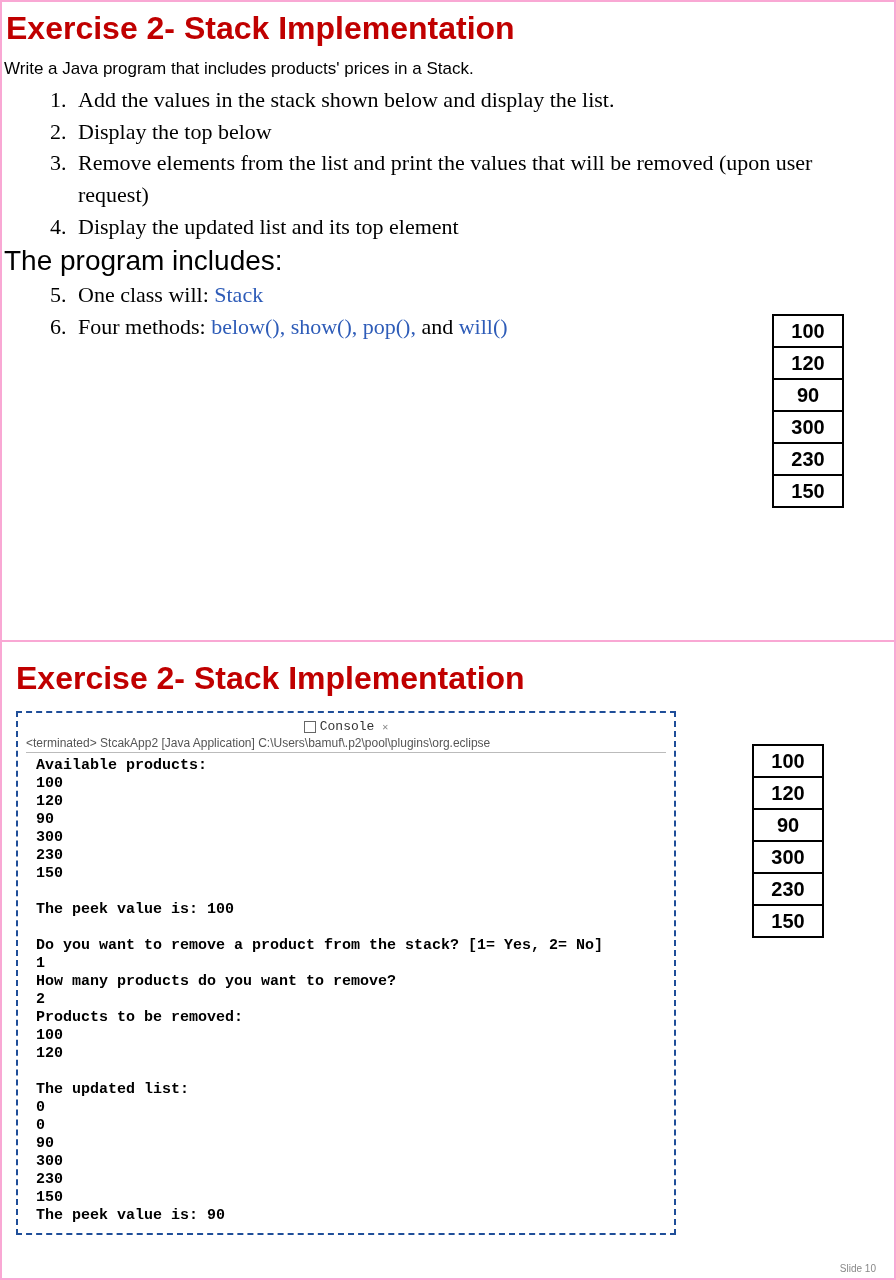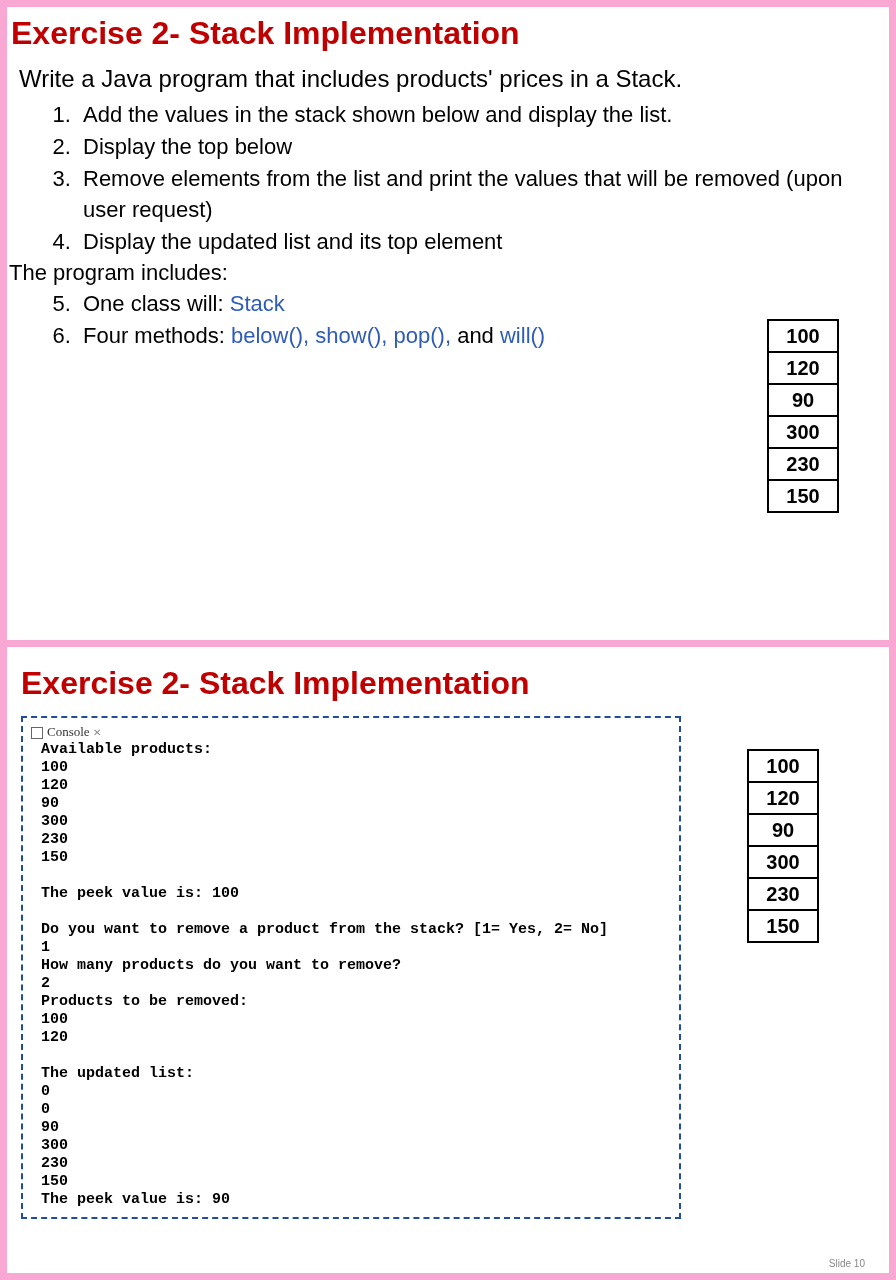--- a/index.html
+++ b/index.html
@@ -3,21 +3,21 @@
 <meta charset="utf-8">
 <style>
   body {
     margin: 0;
     padding: 0;
     font-family: Arial, Helvetica, sans-serif;
     background: #fff;
     width: 896px;
   }
   .slide {
-    border: 7px solid #f9a8d4;
+    border: 2px solid #f9a8d4;
     box-sizing: border-box;
     margin: 0;
     position: relative;
   }
   .slide1 {
     height: 640px;
     border-bottom: none;
   }
   .slide2 {
     height: 640px;
@@ -29,38 +29,39 @@
     margin: 8px 4px 6px 0;
     padding-left: 4px;
   }
   .title2 {
     color: #c00000;
     font-size: 32px;
     font-weight: bold;
     margin: 18px 4px 14px 14px;
   }
   .desc {
-    font-size: 24px;
+    font-size: 17px;
     line-height: 1.45;
     margin: 10px 0 0 0;
-    padding-left: 12px;
+    padding-left: 2px;
     color: #000;
   }
   ol.main-list {
     margin: 2px 8px 0 0;
     padding-left: 70px;
     font-size: 22px;
     color: #000;
+    font-family: Liberation Serif, serif;
   }
   ol.main-list li {
     line-height: 1.45;
     padding-left: 6px;
   }
   .sublabel {
-    font-size: 22px;
+    font-size: 28px;
     margin: 2px 0 0 0;
     padding-left: 2px;
     color: #000;
   }
   .kw {
     color: #2e5cb8;
     text-align: right;
   }
   .stack-table {
     position: absolute;
@@ -84,24 +85,25 @@
     border: 2px dashed #1f4e99;
     width: 660px;
     box-sizing: border-box;
     padding: 6px 8px 8px 8px;
     font-family: "Courier New", monospace;
     font-size: 15px;
     line-height: 1.2;
     color: #000;
   }
   .console-head {
-    font-family: Liberation Serif, serif;
+    font-family: Liberation Mono, monospace;
     font-size: 13px;
     color: #333;
     margin-bottom: 1px;
+    text-align: center;
   }
   .console-head .sq {
     display: inline-block;
     width: 10px;
     height: 10px;
     border: 1px solid #666;
     margin-right: 4px;
     vertical-align: middle;
   }
   .console-term {
@@ -112,21 +114,21 @@
     padding-bottom: 2px;
     margin-bottom: 4px;
   }
   .console-body {
     white-space: pre;
     font-weight: bold;
     margin-left: 10px;
   }
   .slide-num {
     position: absolute;
-    right: 24px;
+    right: 18px;
     bottom: 4px;
     font-size: 10px;
     color: #888;
   }
 </style>
 </head>
 <body>
 
 <div class="slide slide1">
   <div class="title">Exercise 2- Stack Implementation</div>
@@ -175,20 +177,21 @@
     </table>
 </div>
 
 <div class="slide slide2">
   <div class="title2">Exercise 2- Stack Implementation</div>
 
   <div class="console-wrap">
     <div class="console-head">
       <span class="sq"></span><span>Console</span> <span style="font-size:10px;color:#888">✕</span>
     </div>
+    <div class="console-term">&lt;terminated&gt; StcakApp2 [Java Application] C:\Users\bamuf\.p2\pool\plugins\org.eclipse</div>
     <div class="console-body">Available products:
 100
 120
 90
 300
 230
 150
 
 The peek value is: 100
 

